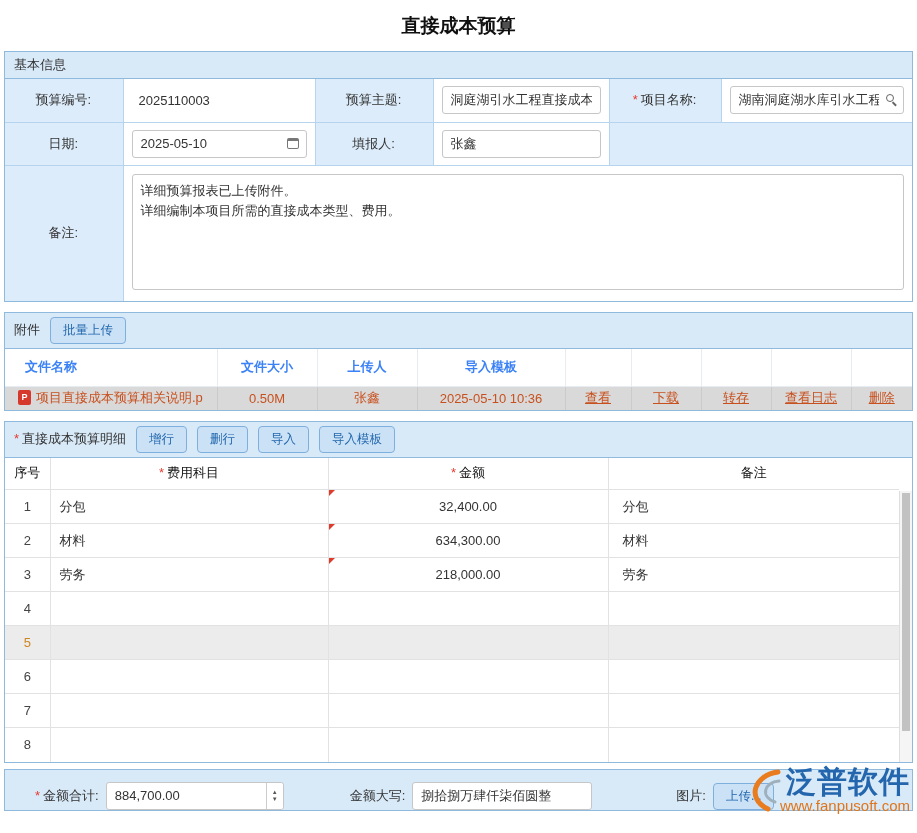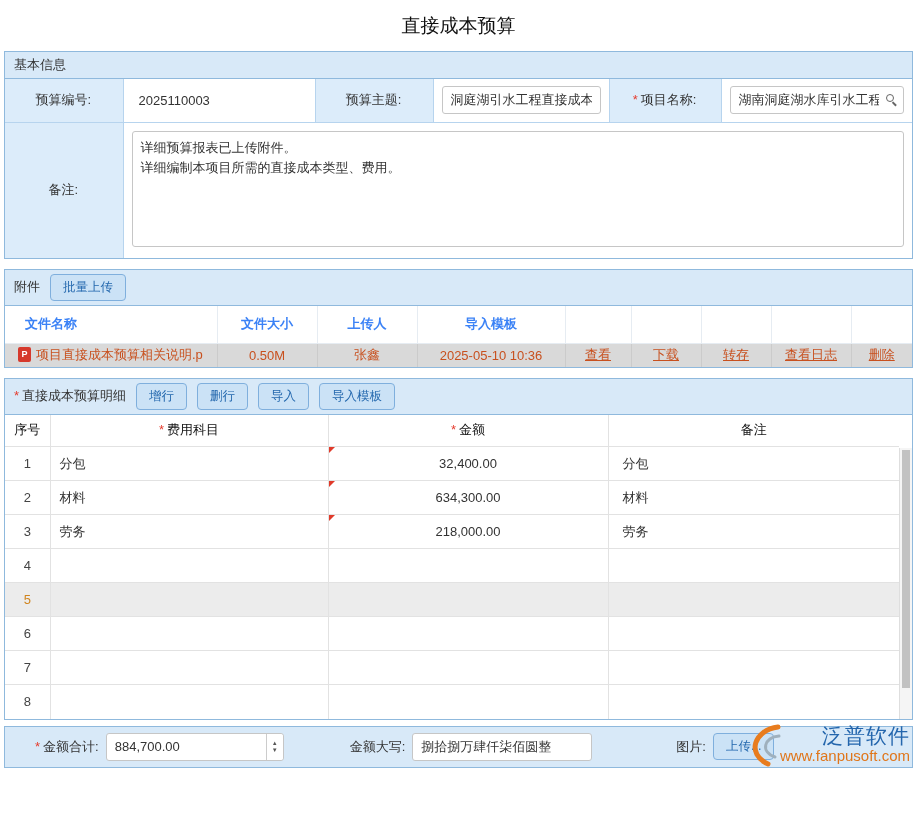--- a/index.html
+++ b/index.html
@@ -1,18 +1,18 @@
 <!DOCTYPE html>
 <html><head>
 <meta charset="utf-8">
 <style>
   *{box-sizing:border-box;margin:0;padding:0}
   html,body{width:917px;background:#fff}
   body{font-family:"Liberation Sans","DejaVu Sans",sans-serif;font-size:13px;color:#333;overflow:hidden;height:833px}
-  .page-title{text-align:center;font-weight:normal;font-size:19px;color:#101010;padding:13px 0 12px}
+  .page-title{text-align:center;font-weight:bold;font-size:19px;color:#101010;padding:13px 0 12px}
   .panel{margin:0 4px 10px;border:1px solid #8fb9dd;background:#fff}
   .panel-hd{display:flex;align-items:center;gap:10px;background:#d8e9f8;border-bottom:1px solid #8fb9dd;padding:4px 9px;min-height:27px;font-size:13px;color:#333}
   .btn{display:inline-flex;align-items:center;justify-content:center;background:#cbe2f6;border:1px solid #7fafdd;color:#2468ae;font-size:12.5px;border-radius:4px;padding:4px 12px;cursor:pointer;font-family:inherit;white-space:nowrap}
   .req{color:#e53c2e;margin-right:3px}
   table{border-collapse:collapse;width:100%;table-layout:fixed}
   
   .form-table{border:hidden}
   .form-table td{border:1px solid #b7d4ee;height:43px;vertical-align:middle;padding:0 8px;font-size:13px}
   .form-table td.lbl{background:#dcecfa;text-align:center;padding-right:9px;color:#333;white-space:nowrap}
   .form-table td.val{background:#fff}
@@ -43,34 +43,34 @@
   .det-table td.seq{text-align:center;color:#444}
   .det-table td.subj{padding-left:9px}
   .det-table td.amt{text-align:center}
   .det-table td.rmk{padding-left:14px}
   tr.selected td{background:#ececec}
   tr.selected td.seq{color:#d0851f}
   tr.filled td.amt::before{content:'';position:absolute;left:0;top:0;border-top:6px solid #e03a2a;border-right:6px solid transparent}
   .scrollbar{position:absolute;top:33px;right:0;bottom:0;width:13px;background:#f5f5f5;border-left:1px solid #dedede}
   .scroll-thumb{position:absolute;left:2px;right:2px;top:2px;height:88%;background:#c2c2c2}
   
-  .footer-bar{display:flex;align-items:center;margin:0 4px;border:1px solid #8fb9dd;background:#d8e9f8;height:42px;position:relative;padding:0 10px}
+  .footer-bar{display:flex;align-items:flex-end;margin:0 4px;border:1px solid #8fb9dd;background:#d8e9f8;height:42px;position:relative;padding:0 10px}
   .fgroup{display:flex;align-items:center;gap:7px}
   .flabel{white-space:nowrap}
   .g1{margin-left:20px}
   .g2{margin-left:66px}
   .g3{margin-left:84px}
   .total-wrap{position:relative;width:178px}
   .total-wrap .inp{padding-right:24px}
   .spin{position:absolute;top:1px;bottom:1px;right:1px;width:17px;border-left:1px solid #ccc;display:flex;flex-direction:column;align-items:center;justify-content:center;gap:2px;background:#fff;border-radius:0 3px 3px 0}
   .spin span{font-size:6px;line-height:5px;color:#555;cursor:pointer}
   .cn-wrap{width:180px}
   .logo{position:absolute;right:2px;top:-4px;display:flex;align-items:center;z-index:3}
   .logo-text-col{display:flex;flex-direction:column;align-items:flex-end;line-height:1.05;margin-left:-6px}
-  .logo-name{color:#2466ad;font-weight:normal;font-size:21px;letter-spacing:1px}
+  .logo-name{color:#2466ad;font-weight:bold;font-size:30px;letter-spacing:1px}
   .logo-site{color:#e0761b;font-size:15px;margin-top:1px}
 </style>
 </head>
 <body>
 
 <div class="page-title">直接成本预算</div>
 
 <section class="panel">
   <div class="panel-hd">
     <span>基本信息</span>
@@ -92,20 +92,34 @@
       <td class="val">
         <input class="inp" type="text" value="洞庭湖引水工程直接成本预" style="">
       </td>
       <td class="lbl"><span class="req">*</span><span>项目名称:</span></td>
       <td class="val">
         <div class="iwrap">
           <input class="inp pr" type="text" value="湖南洞庭湖水库引水工程引水" style="">
           <span class="mag"></span>
         </div>
       </td>
+    </tr>
+    <tr>
+      <td class="lbl">日期:</td>
+      <td class="val">
+        <div class="iwrap">
+          <input class="inp pr" type="text" value="2025-05-10" style="">
+          <span class="cal"></span>
+        </div>
+      </td>
+      <td class="lbl">填报人:</td>
+      <td class="val">
+        <input class="inp" type="text" value="张鑫" style="">
+      </td>
+      <td class="blank" colspan="2"></td>
     </tr>
     <tr>
       <td class="lbl">备注:</td>
       <td class="remark-cell" colspan="5">
         <textarea class="remark-ta" style="">详细预算报表已上传附件。
 详细编制本项目所需的直接成本类型、费用。</textarea>
       </td>
     </tr>
   </tbody>
     </table>

